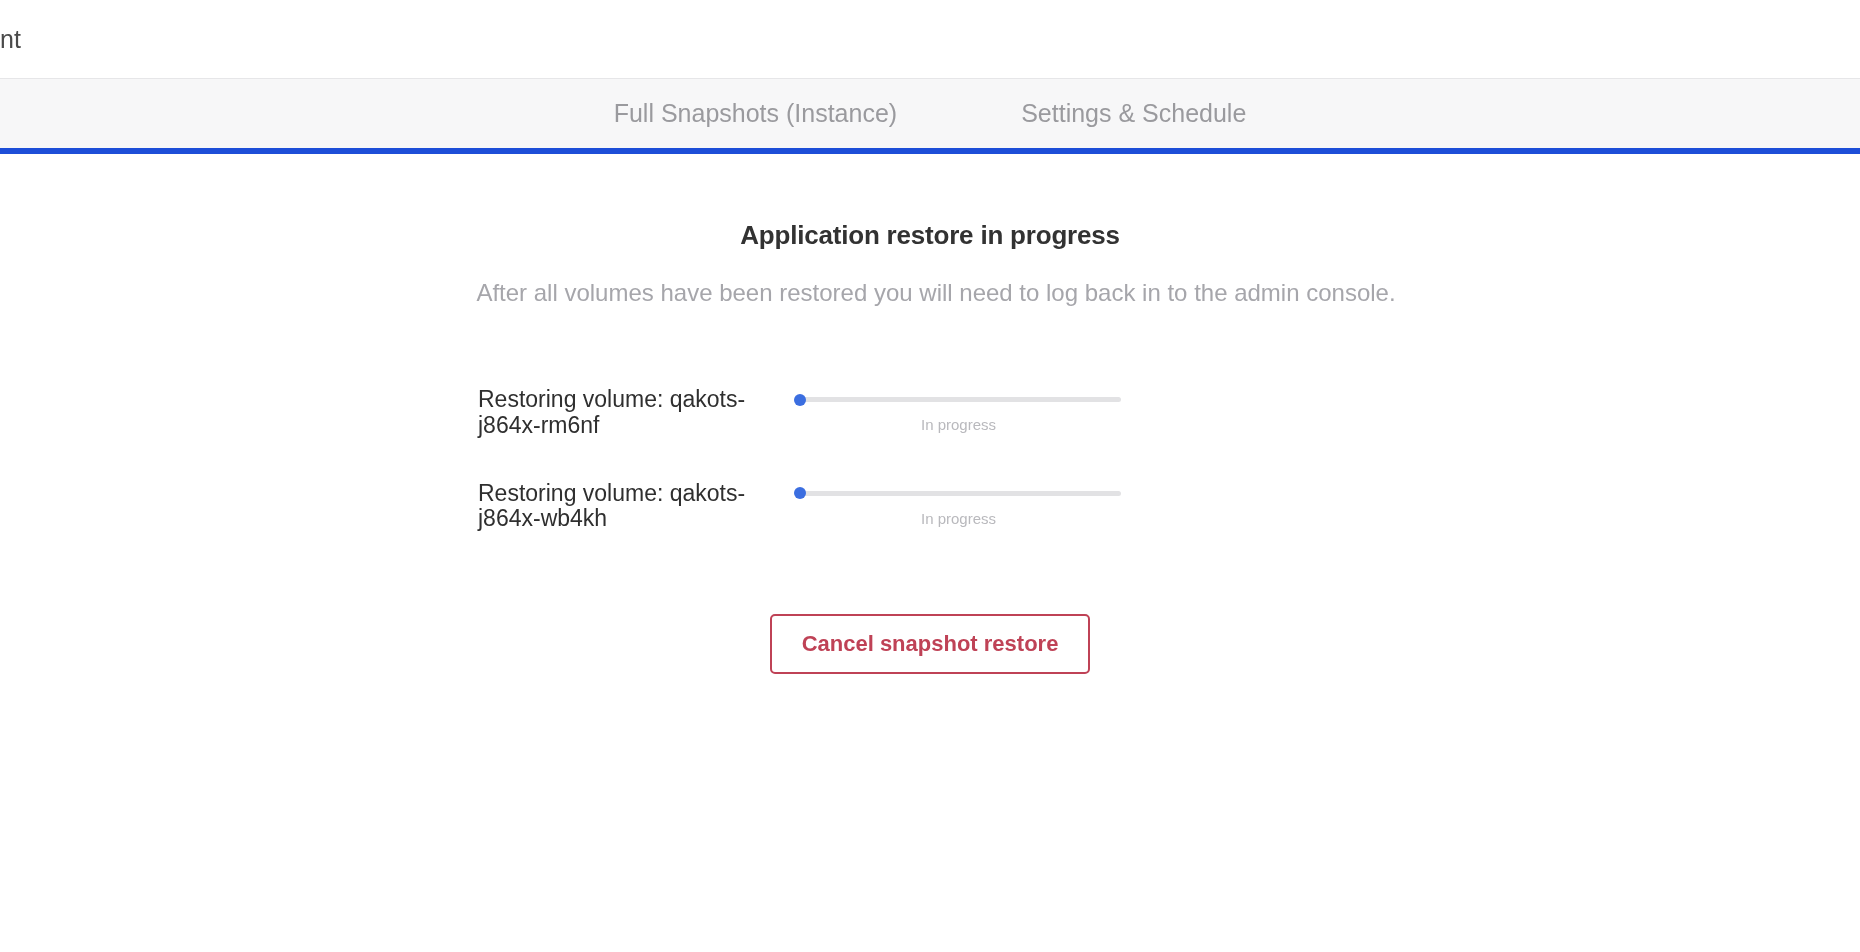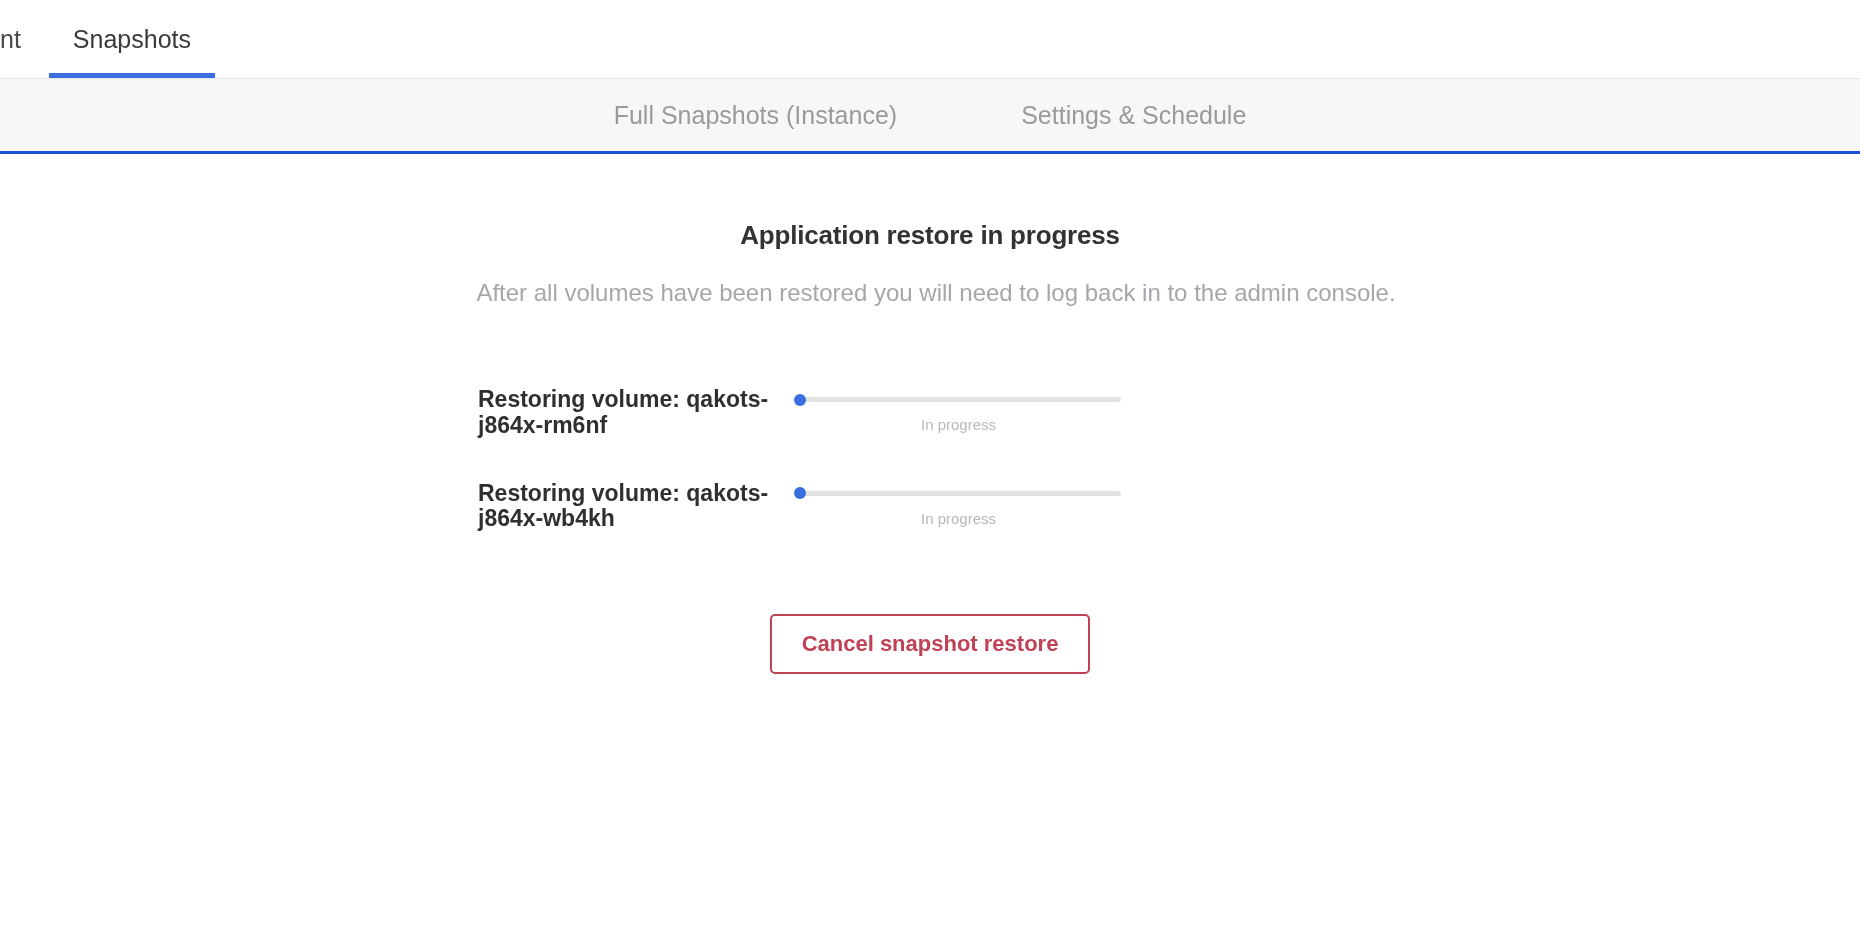--- a/index.html
+++ b/index.html
@@ -55,21 +55,21 @@
     height: 5px;
     background: #3b6ee0;
   }
 
   
   .sub-tabs {
     position: relative;
     height: 76px;
     background: #f7f7f8;
     border-top: 1px solid #e6e6e8;
-    border-bottom: 3px solid #1d4ed8;
+    border-bottom: 6px solid #1d4ed8;
     display: flex;
     align-items: center;
     justify-content: center;
     gap: 0;
     box-sizing: border-box;
   }
   .sub-tab {
     position: relative;
     height: 76px;
     display: flex;
@@ -125,21 +125,21 @@
   }
   .restore-row {
     display: flex;
     align-items: flex-start;
     margin-bottom: 38px;
   }
   .restore-label {
     width: 318px;
     text-align: left;
     font-size: 23px;
-    font-weight: bold;
+    font-weight: normal;
     line-height: 1.12;
     color: #2f2f2f;
     padding-top: 4px;
   }
   .progress-block {
     width: 325px;
     text-align: center;
   }
   .progress-track {
     position: relative;
@@ -183,23 +183,20 @@
     line-height: 1;
   }
 </style>
 </head>
 <body>
 
 <div class="top-tabs">
   <div class="top-tab clipped">
     <span>nt</span>
   </div>
-  <div class="top-tab active">
-    <span>Snapshots</span>
-  </div>
 </div>
 
 <div class="sub-tabs">
   <div class="sub-tab">
     <span>Full Snapshots (Instance)</span>
   </div>
   <div class="sub-tab">
     <span>Settings &amp; Schedule</span>
   </div>
 </div>

